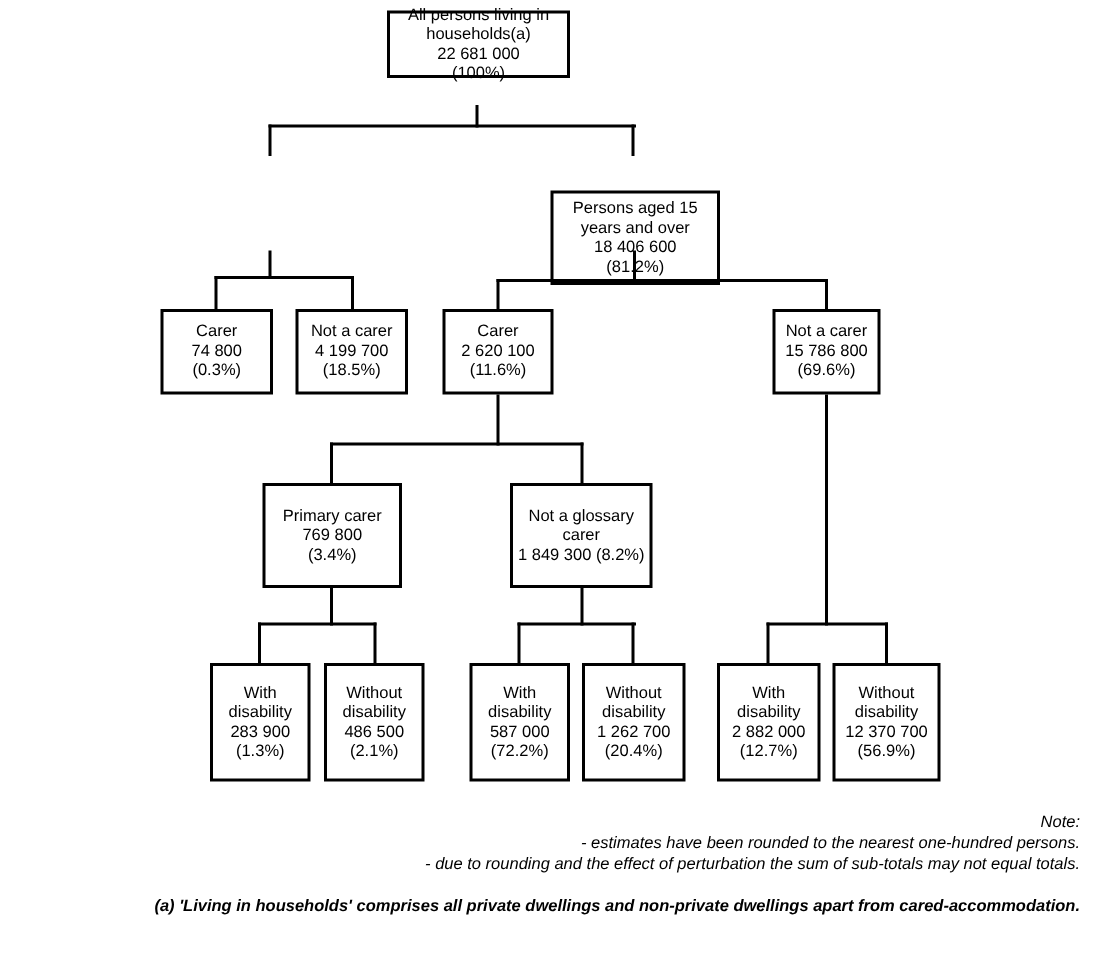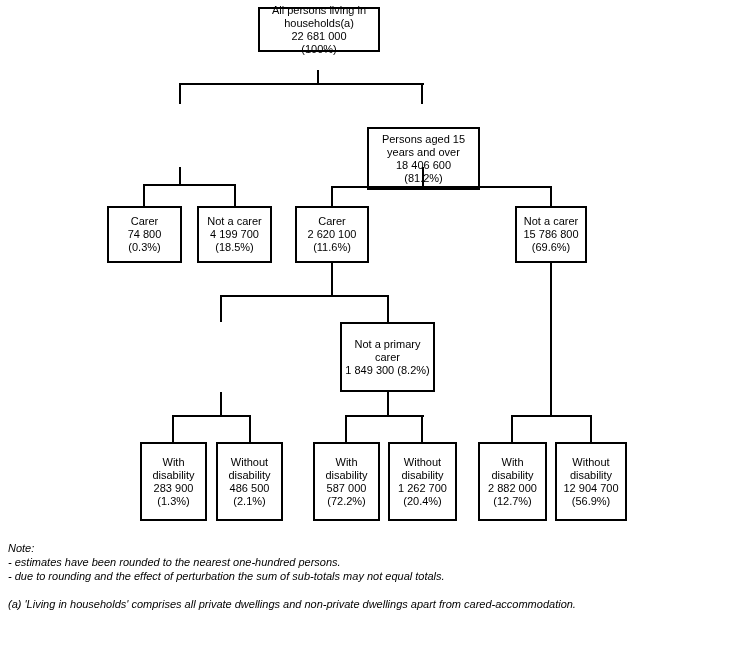--- a/index.html
+++ b/index.html
@@ -28,23 +28,24 @@
   .node span { display: block; white-space: nowrap; }
   .ln { position: absolute; background: #000000; }
   .notes, .footnotes {
     position: absolute;
     left: 8px;
     width: 712px;
     font-size: 11px;
     line-height: 14px;
     font-style: italic;
     color: #000000;
+    text-align: right;
   }
   .notes { top: 541px; }
-  .footnotes { top: 597px; }
+  .footnotes { top: 597px; font-weight: bold; }
   .notes div, .footnotes div { margin: 0; }
 </style>
 </head>
 <body>
 
 <div class="canvas">
 
   <div class="node" style="left:258px; top:7px; width:122px; height:45px;">
     <span>All persons living in</span>
     <span>households(a)</span>
@@ -77,23 +78,28 @@
     <span>2 620 100</span>
     <span>(11.6%)</span>
   </div>
 
   <div class="node" style="left:515px; top:206px; width:72px; height:57px;">
     <span>Not a carer</span>
     <span>15 786 800</span>
     <span>(69.6%)</span>
   </div>
 
+  <div class="node" style="left:175px; top:322px; width:93px; height:70px;">
+    <span>Primary carer</span>
+    <span>769 800</span>
+    <span>(3.4%)</span>
+  </div>
 
   <div class="node" style="left:340px; top:322px; width:95px; height:70px;">
-    <span>Not a primary</span>
+    <span>Not a glossary</span>
     <span>carer</span>
     <span>1 849 300 (8.2%)</span>
   </div>
 
   <div class="node" style="left:140px; top:442px; width:67px; height:79px;">
     <span>With</span>
     <span>disability</span>
     <span>283 900</span>
     <span>(1.3%)</span>
   </div>
@@ -122,21 +128,21 @@
   <div class="node" style="left:478px; top:442px; width:69px; height:79px;">
     <span>With</span>
     <span>disability</span>
     <span>2 882 000</span>
     <span>(12.7%)</span>
   </div>
 
   <div class="node" style="left:555px; top:442px; width:72px; height:79px;">
     <span>Without</span>
     <span>disability</span>
-    <span>12 904 700</span>
+    <span>12 370 700</span>
     <span>(56.9%)</span>
   </div>
 
   <div>
     <div class="ln" style="left:317px; top:70px; width:2px; height:15px;"></div>
     <div class="ln" style="left:179px; top:83px; width:245px; height:2px;"></div>
     <div class="ln" style="left:179px; top:83px; width:2px; height:21px;"></div>
     <div class="ln" style="left:421px; top:83px; width:2px; height:21px;"></div>
   </div>
 

